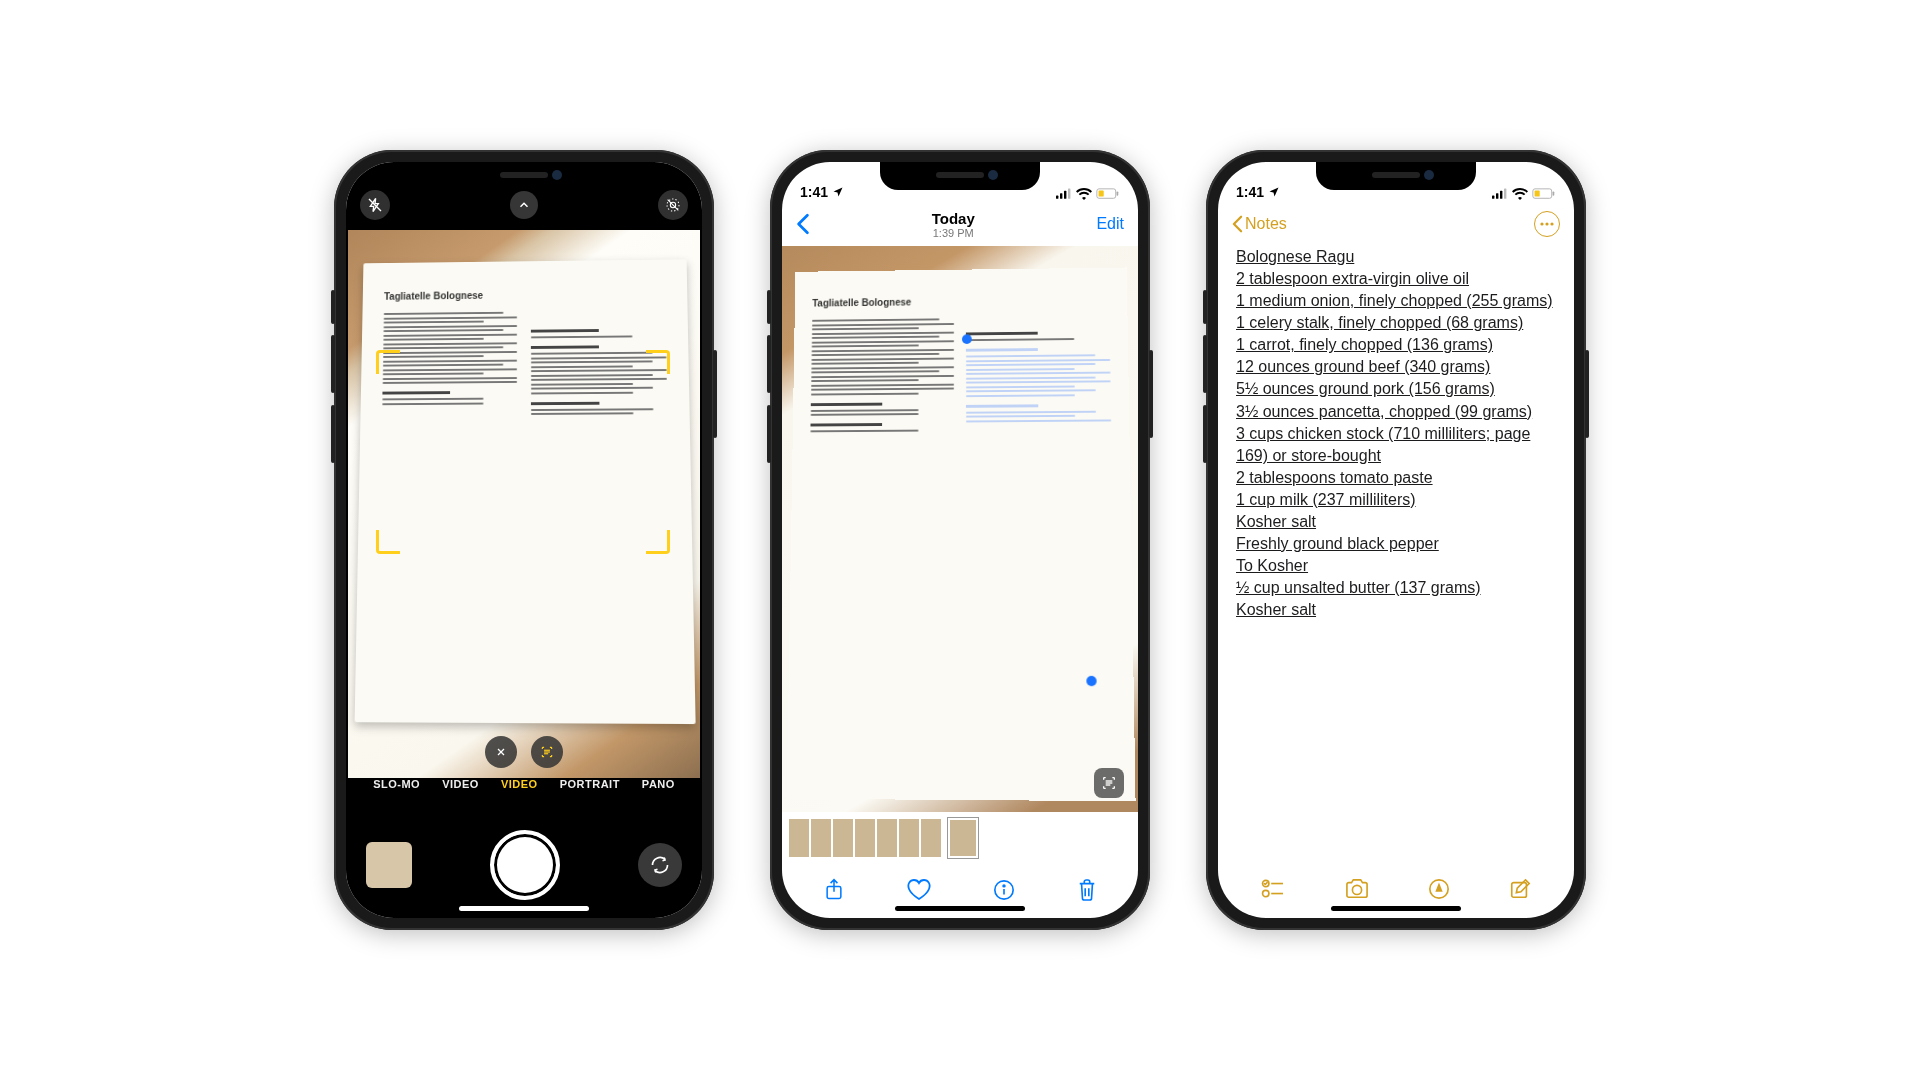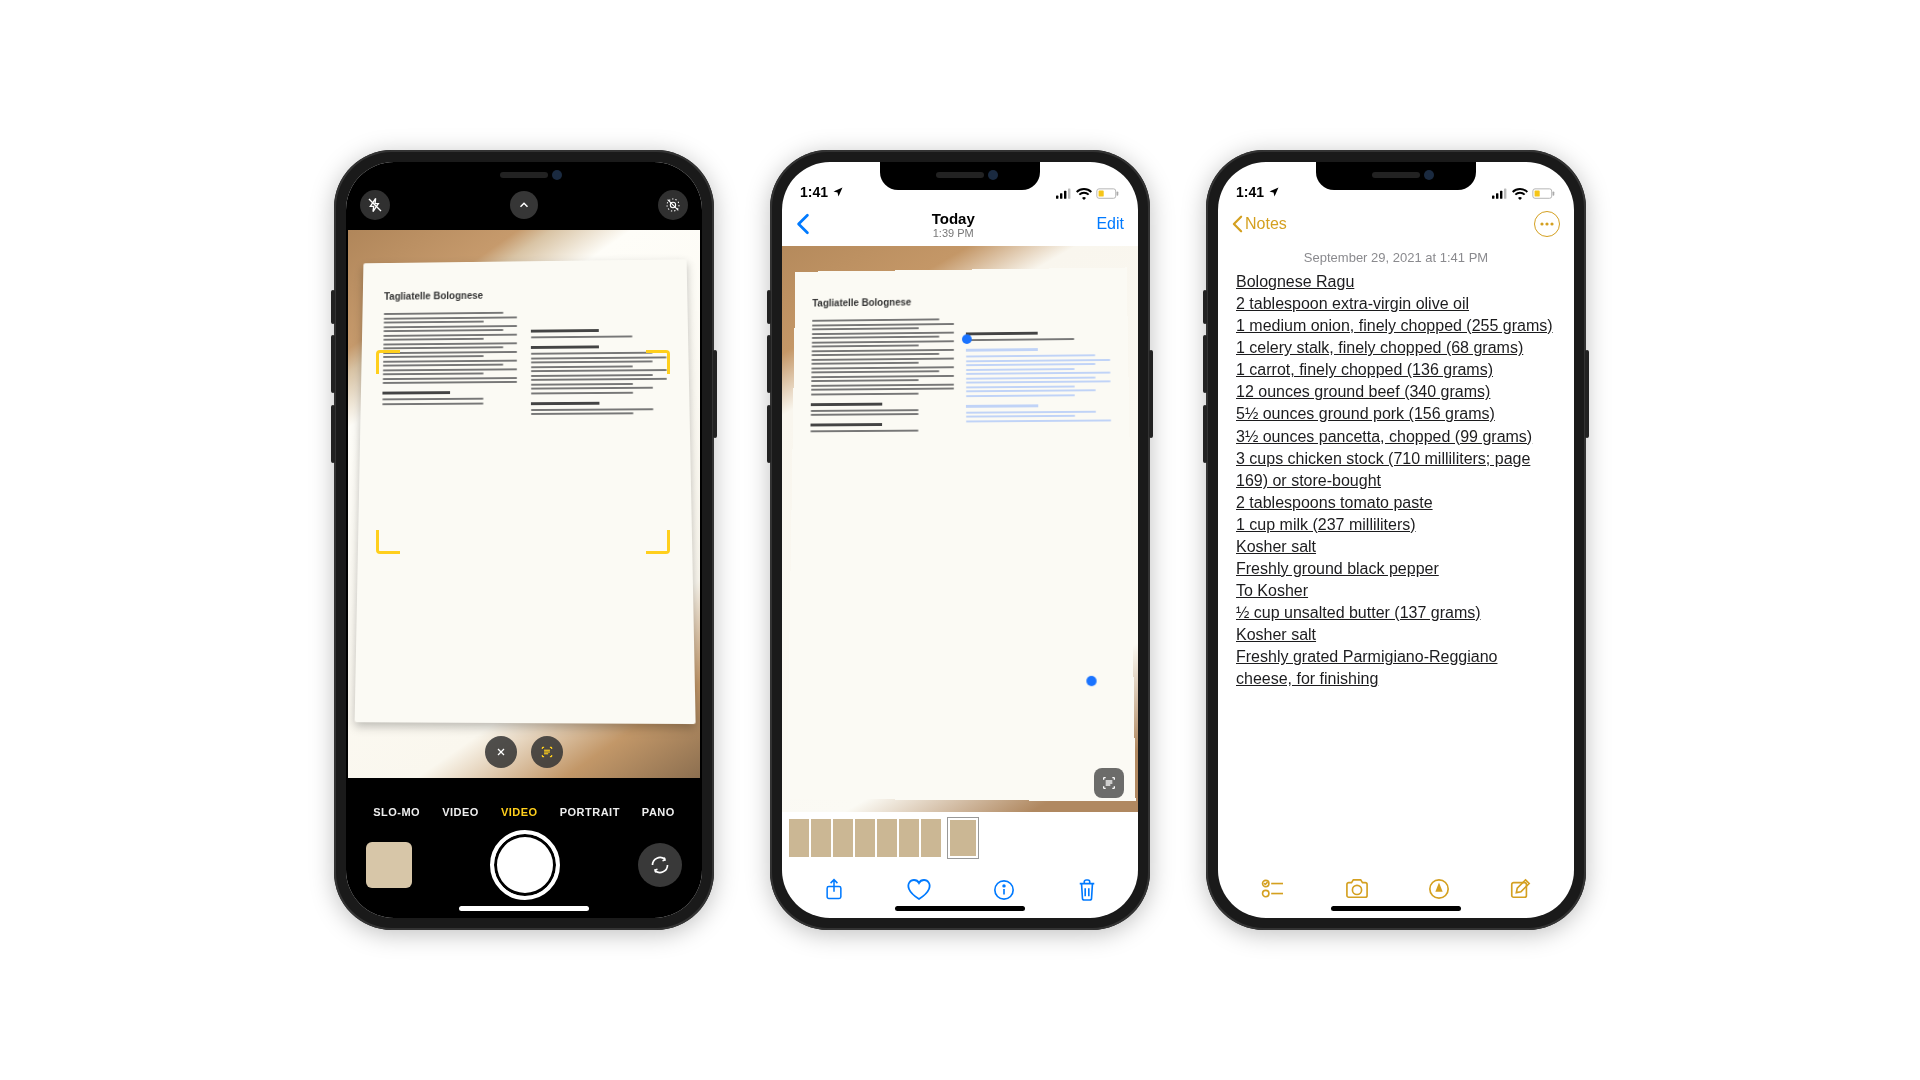--- a/index.html
+++ b/index.html
@@ -68,21 +68,21 @@
   .tiny-line.short { width:75%; }
   .tiny-line.med { width:90%; }
   .tiny-head { height:3px; background:#444; width:50%; margin:8px 0 4px; }
   .corner { position:absolute; width:24px; height:24px; border:3px solid #ffcf1c; }
   .corner.tl { top:120px; left:28px; border-right:none; border-bottom:none; border-top-left-radius:4px; }
   .corner.tr { top:120px; right:30px; border-left:none; border-bottom:none; border-top-right-radius:4px;}
   .corner.bl { top:300px; left:28px; border-right:none; border-top:none; border-bottom-left-radius:4px;}
   .corner.br { top:300px; right:30px; border-left:none; border-top:none; border-bottom-right-radius:4px;}
   .cam-chips { position:absolute; bottom:10px; left:0; right:0; display:flex; justify-content:center; gap:14px; }
   .cam-chip { width:32px;height:32px;border-radius:50%;background:rgba(50,50,50,.85);display:flex;align-items:center;justify-content:center;color:#fff;font-size:9px; }
-  .cam-mode-row { height:40px; display:flex; align-items:flex-end; justify-content:center; gap:22px; font-size:11px; font-weight:600; letter-spacing:.5px; color:#eee; }
+  .cam-mode-row { height:40px; display:flex; align-items:flex-start; justify-content:center; gap:22px; font-size:11px; font-weight:600; letter-spacing:.5px; color:#eee; }
   .cam-mode-row span.active { color:#ffcf1c; }
   .cam-controls { height:100px; display:flex; align-items:center; justify-content:space-between; padding:0 20px 6px; }
   .cam-thumb { width:46px;height:46px;border-radius:6px;background:#d7c6a8; }
   .shutter { width:70px;height:70px;border-radius:50%;border:4px solid #fff; background:#fff; box-shadow:inset 0 0 0 3px #000; }
   .switch-cam { width:44px;height:44px;border-radius:50%;background:rgba(60,60,60,.95);display:flex;align-items:center;justify-content:center; }
 
   
   .photos-ui { width:100%;height:100%;display:flex;flex-direction:column;background:#fff; }
   .status-bar { height:40px;display:flex;align-items:flex-end;justify-content:space-between;padding:0 18px 2px;font-size:14px;font-weight:600;color:#000;gap:44px; }
   .status-right { display:flex; align-items:center; gap:4px; }
@@ -435,40 +435,38 @@
         </div>
         <div class="notes-more">
           <svg width="14" height="4" viewBox="0 0 14 4" fill="#d4a020">
               <circle cx="2" cy="2" r="1.6"></circle>
               <circle cx="7" cy="2" r="1.6"></circle>
               <circle cx="12" cy="2" r="1.6"></circle>
             </svg>
         </div>
       </div>
 
-      <div class="notes-date">September 29, 2021 at 1:41 PM</div>
 
       <div class="notes-body" id="notes-body">
           <div>Bolognese Ragu</div>
           <div>2 tablespoon extra-virgin olive oil</div>
           <div>1 medium onion, finely chopped (255 grams)</div>
           <div>1 celery stalk, finely chopped (68 grams)</div>
           <div>1 carrot, finely chopped (136 grams)</div>
           <div>12 ounces ground beef (340 grams)</div>
           <div>5½ ounces ground pork (156 grams)</div>
           <div>3½ ounces pancetta, chopped (99 grams)</div>
           <div>3 cups chicken stock (710 milliliters; page 169) or store-bought</div>
           <div>2 tablespoons tomato paste</div>
           <div>1 cup milk (237 milliliters)</div>
           <div>Kosher salt</div>
           <div>Freshly ground black pepper</div>
           <div>To Kosher</div>
           <div>½ cup unsalted butter (137 grams)</div>
           <div>Kosher salt</div>
-          <div>Freshly grated Parmigiano-Reggiano cheese, for finishing</div>
         </div>
 
       <div class="notes-toolbar">
         <div class="notes-tool">
           <svg width="24" height="20" viewBox="0 0 26 22" fill="none" stroke="#d4a020" stroke-width="1.8">
               <circle cx="5" cy="5" r="3.5"></circle>
               <path d="M3.5 5l1 1 2-2" stroke-linecap="round"></path>
               <line x1="11" y1="5" x2="24" y2="5"></line>
               <circle cx="5" cy="16" r="3.5"></circle>
               <line x1="11" y1="16" x2="24" y2="16"></line>

